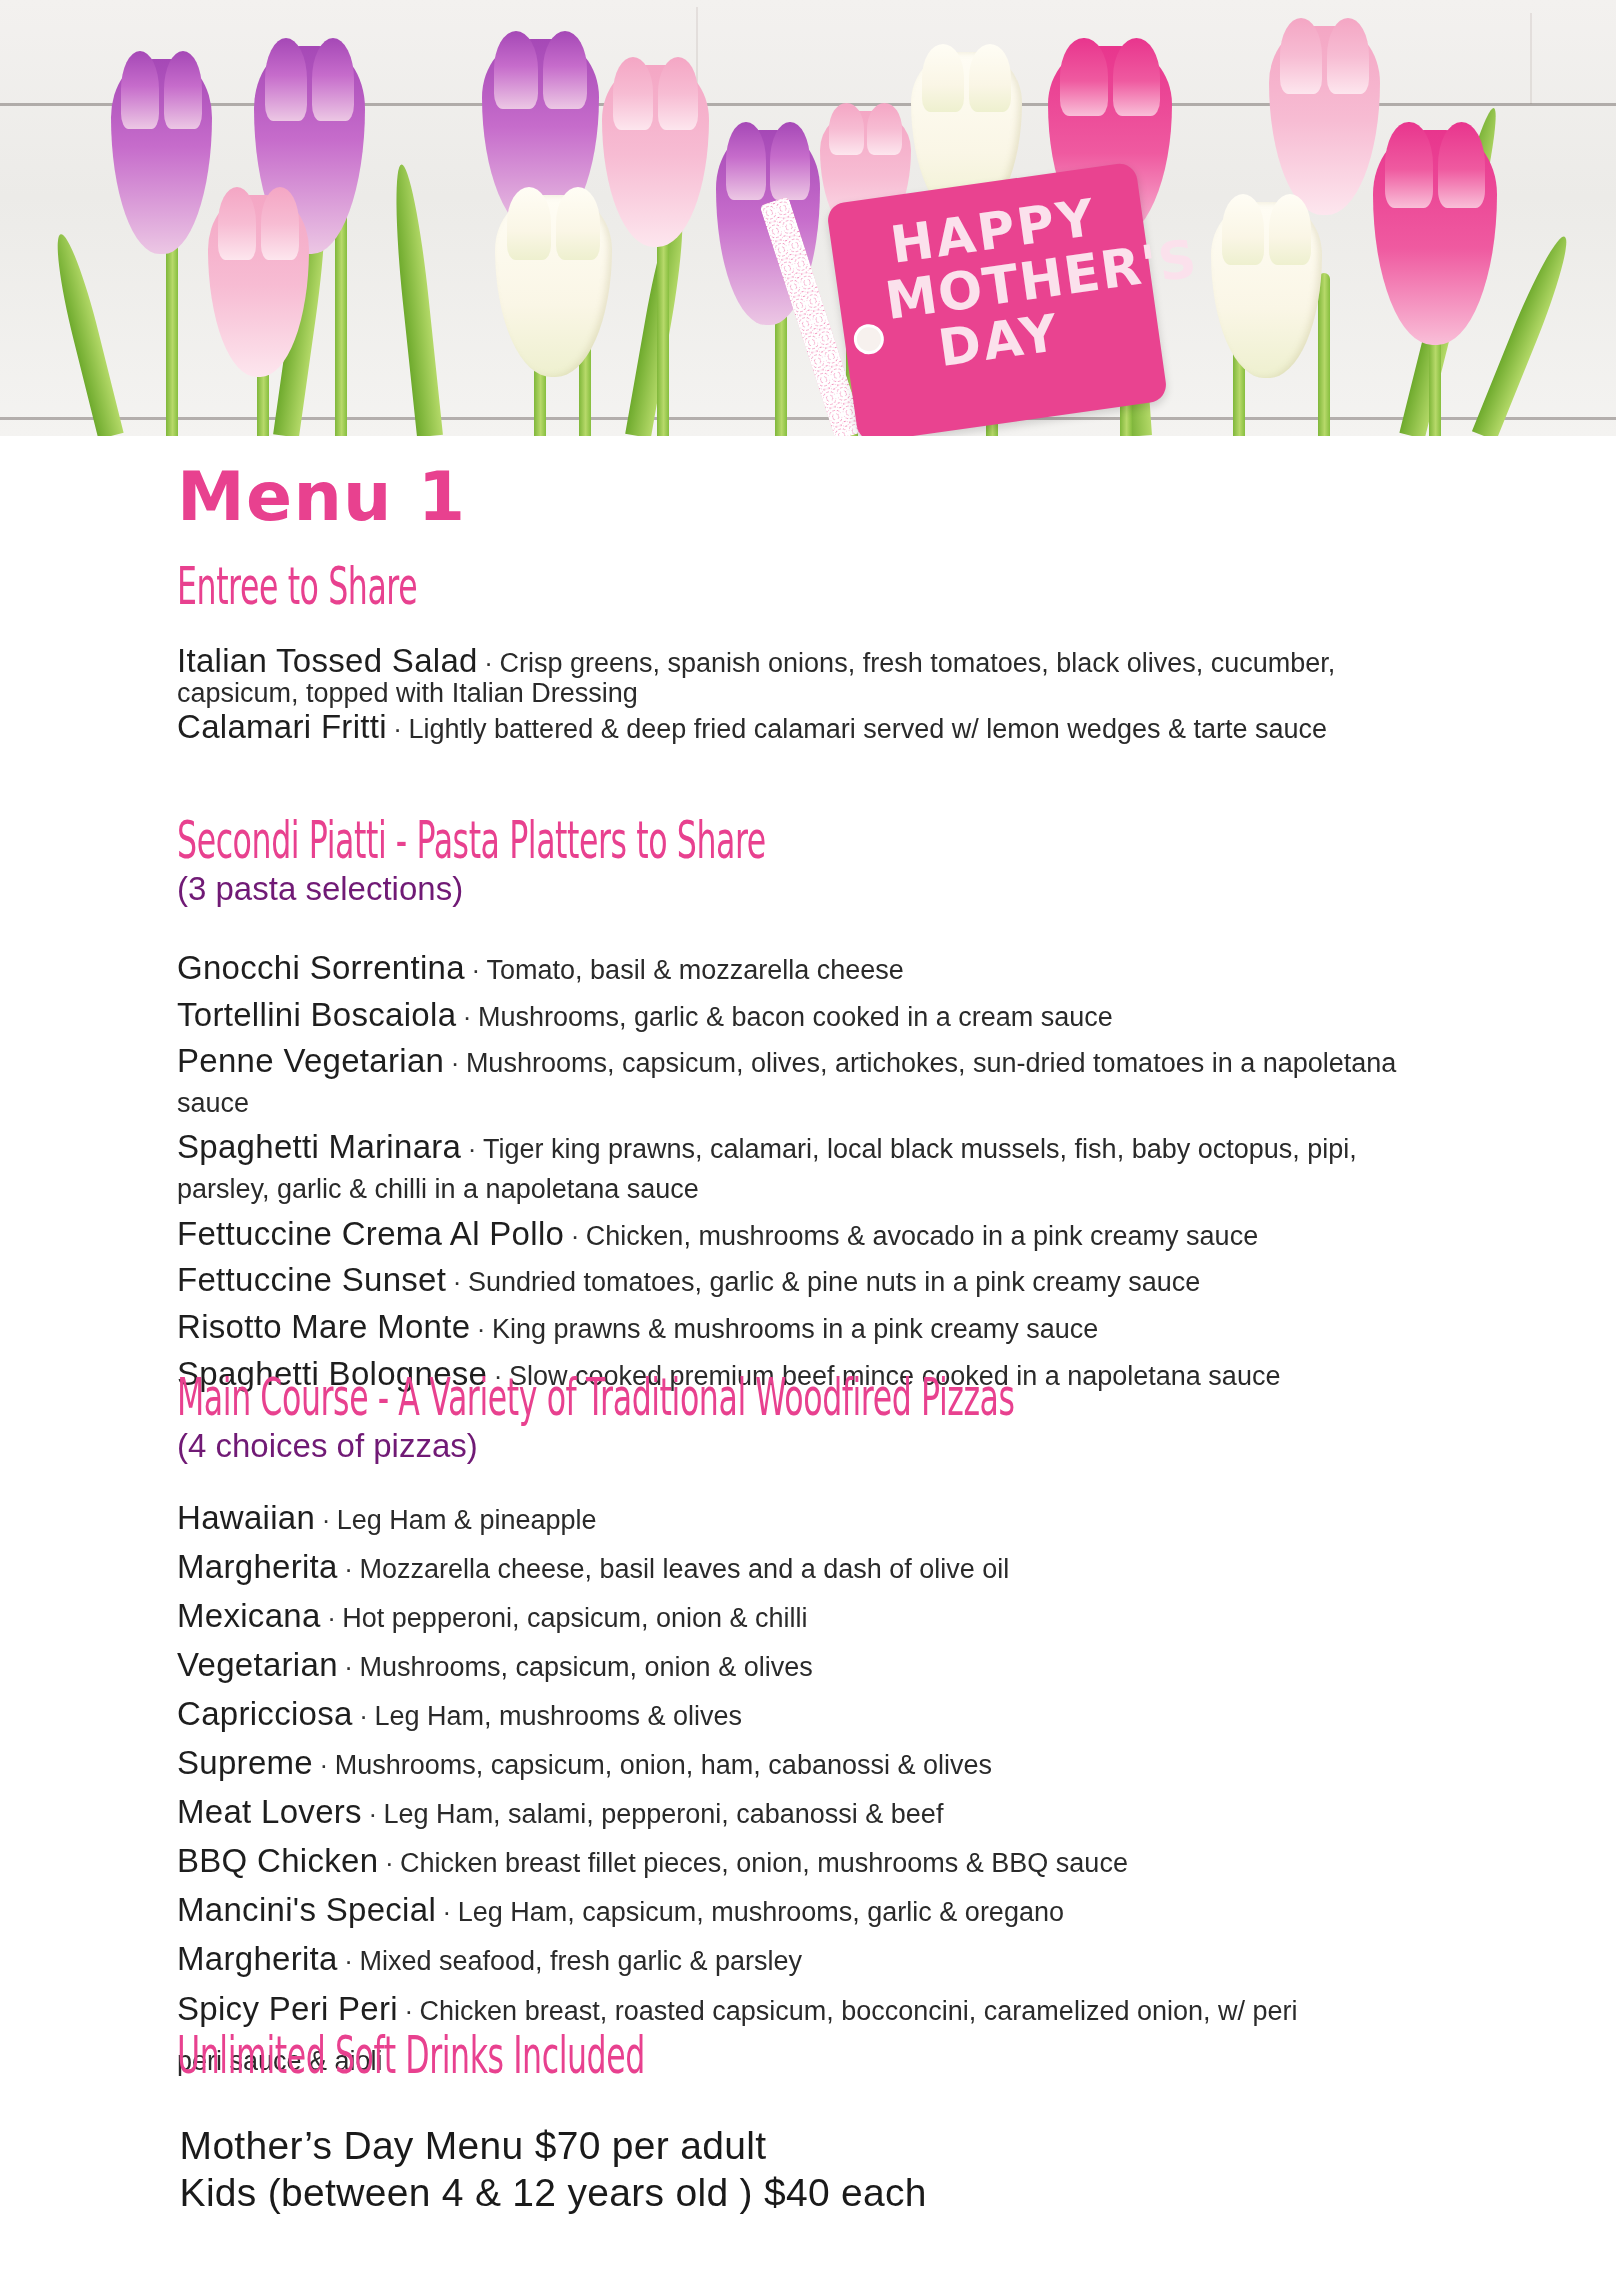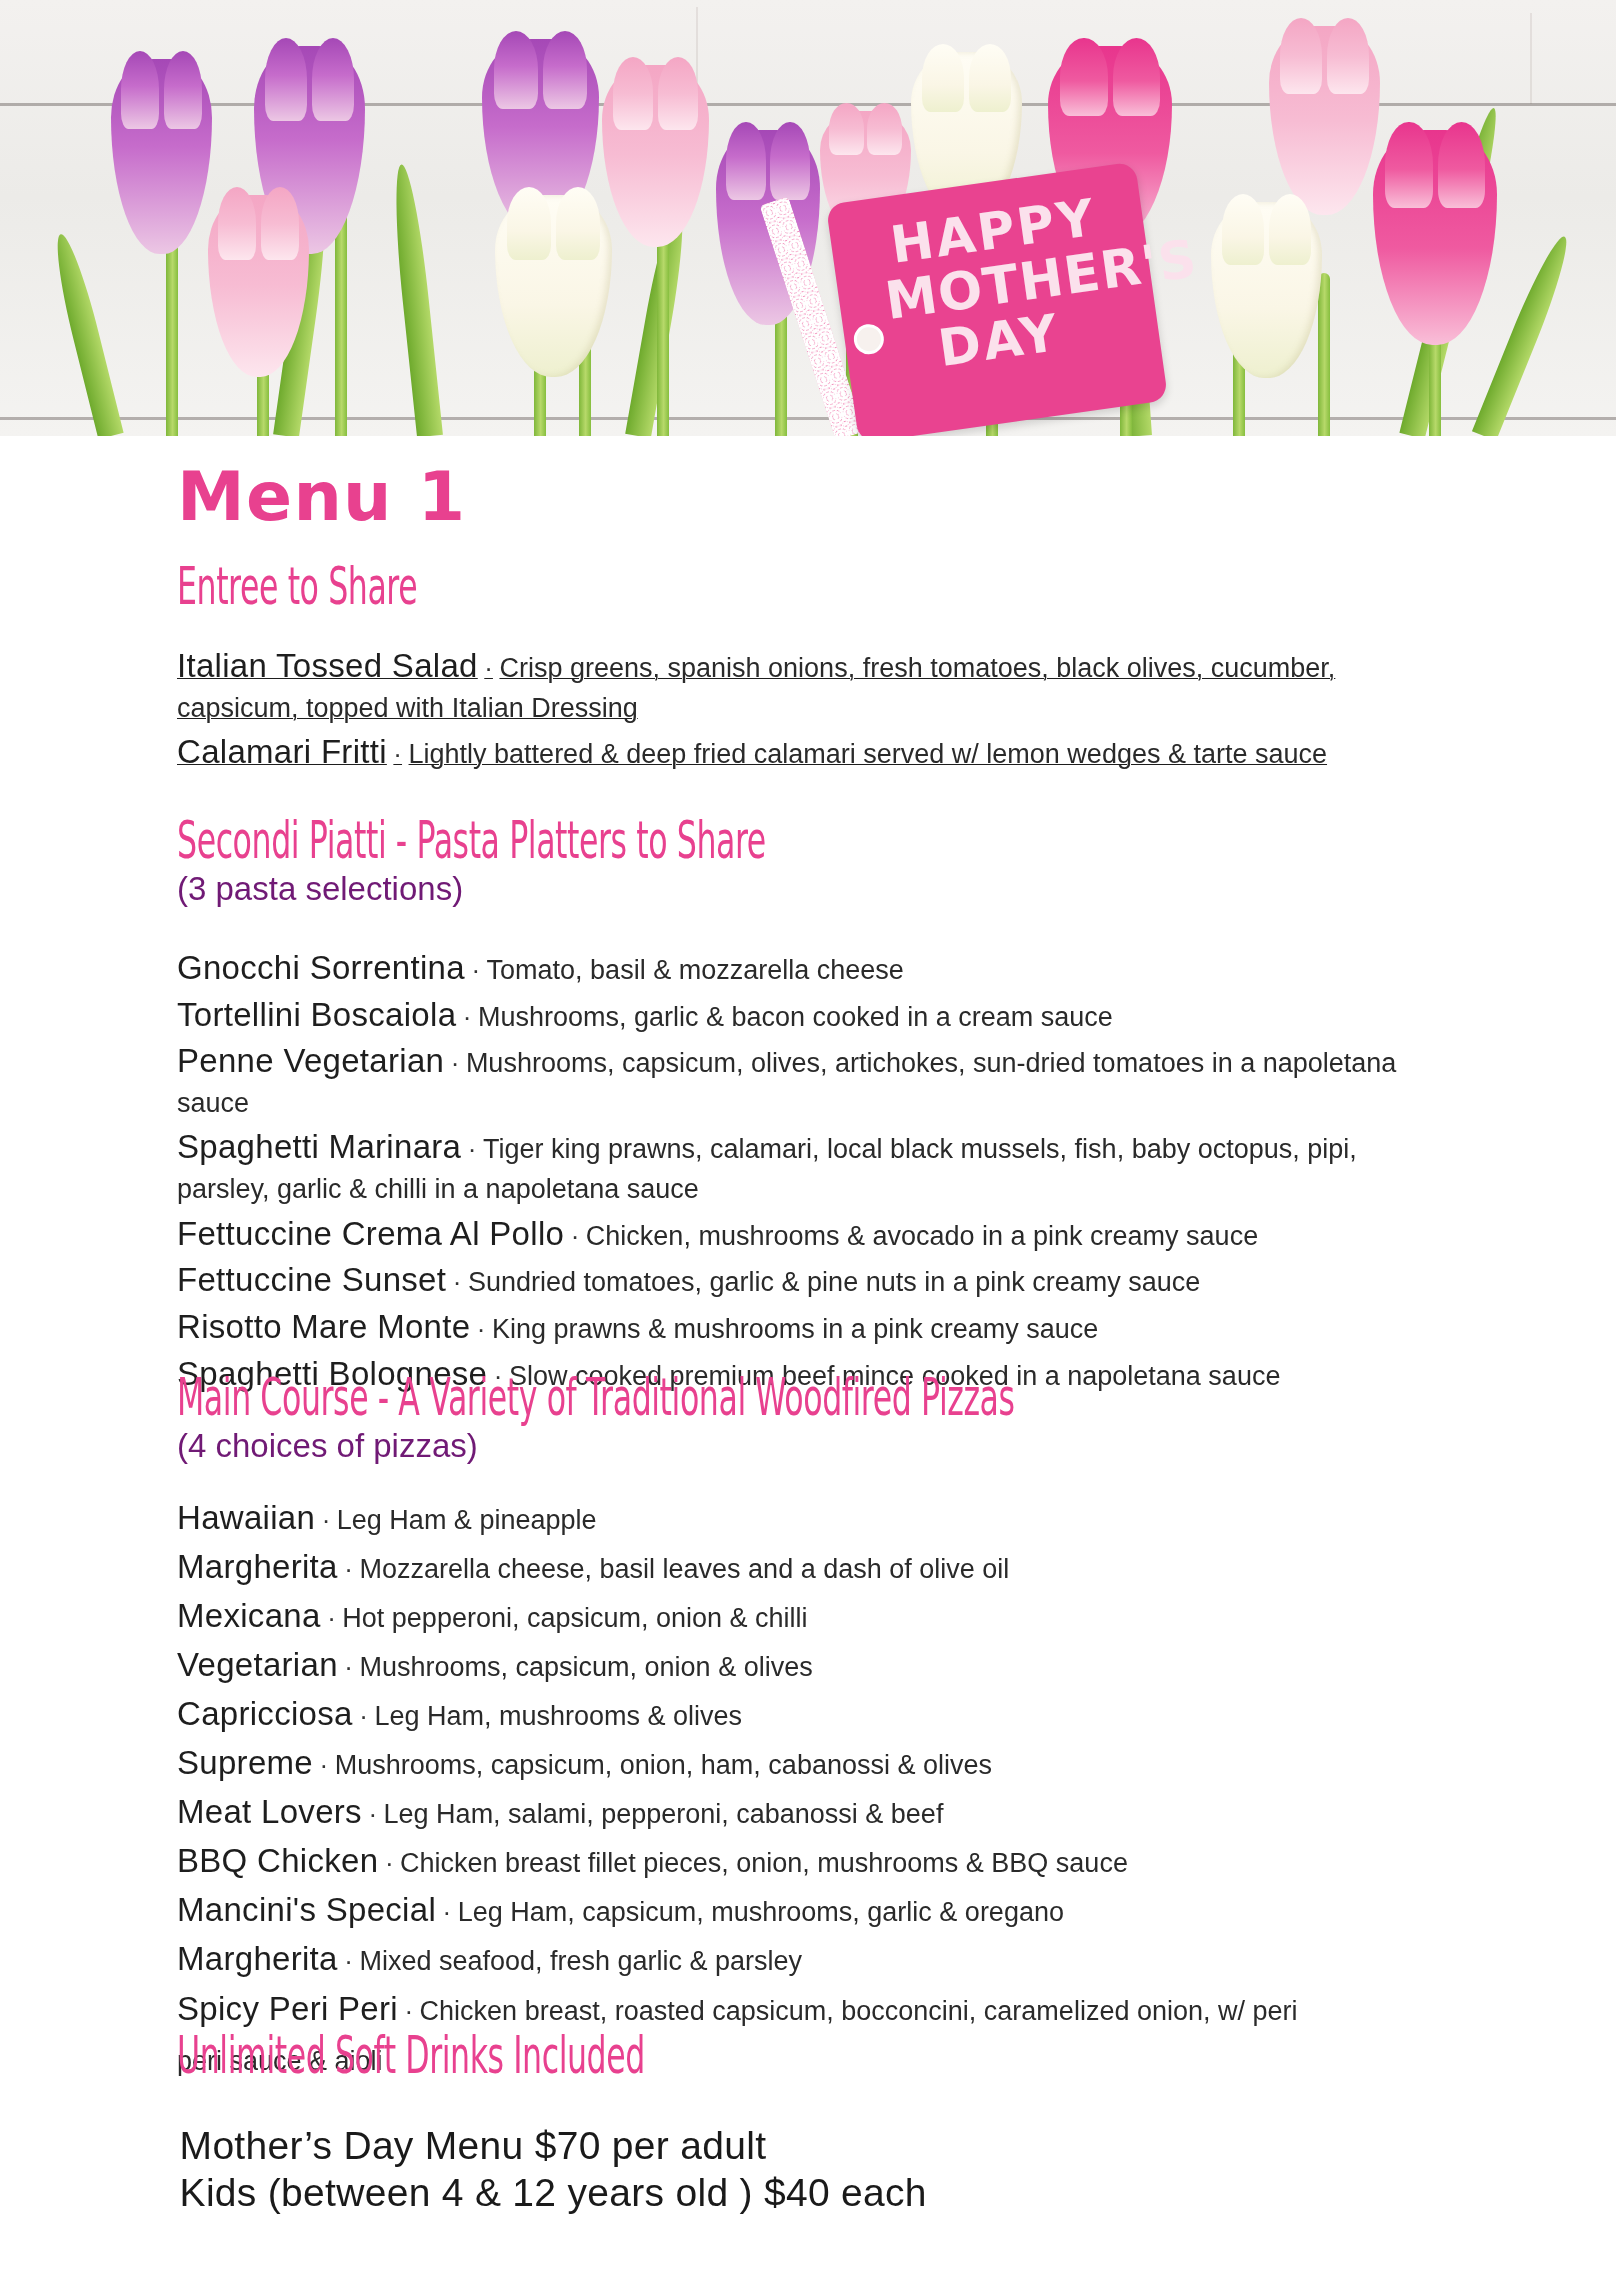--- a/index.html
+++ b/index.html
@@ -50,21 +50,21 @@
     font-weight: normal; color: #e8418f; font-size: 51px; line-height: 1;
     transform: scaleX(0.62); transform-origin: left center; white-space: nowrap; letter-spacing: -0.7px; }
   .section-sub { position: absolute; left: 0; margin: 0; font-size: 33px; color: #701a75; line-height: 1; }
 
   .items { position: absolute; left: 0; margin: 0; padding: 0; list-style: none; }
   .item { position: relative; color: #1e1e1e; }
   .item-name { font-size: 33px; letter-spacing: 0.3px; }
   .item-sep { font-size: 26px; padding: 0 6.5px; color: #333; }
   .item-desc { font-size: 27px; color: #2a2a2a; }
 
-  .entree .item { line-height: 35px; text-decoration: underline; }
+  .entree .item { line-height: 25px; }
   .entree .item + .item { margin-top: 2.6px; }
   .pasta .item { line-height: 35px; margin-bottom: 3.9px; }
   .pasta .item.wrap { line-height: 34px; }
   .pizza .item { line-height: 41px; }
   .pizza .item.wrap { line-height: 44px; margin-top: 0; }
 
   .price-line { position: absolute; left: 2.6px; margin: 0; font-size: 39px; color: #1a1a1a; line-height: 1; letter-spacing: 0.3px; }
 </style>
 </head>
 <body>

